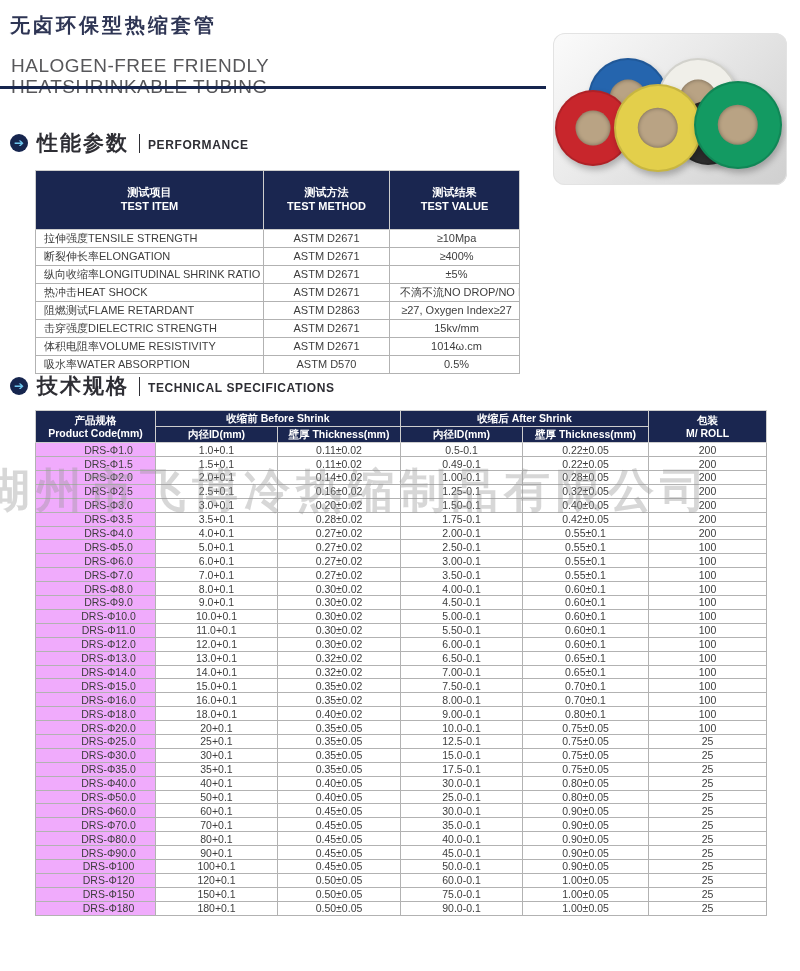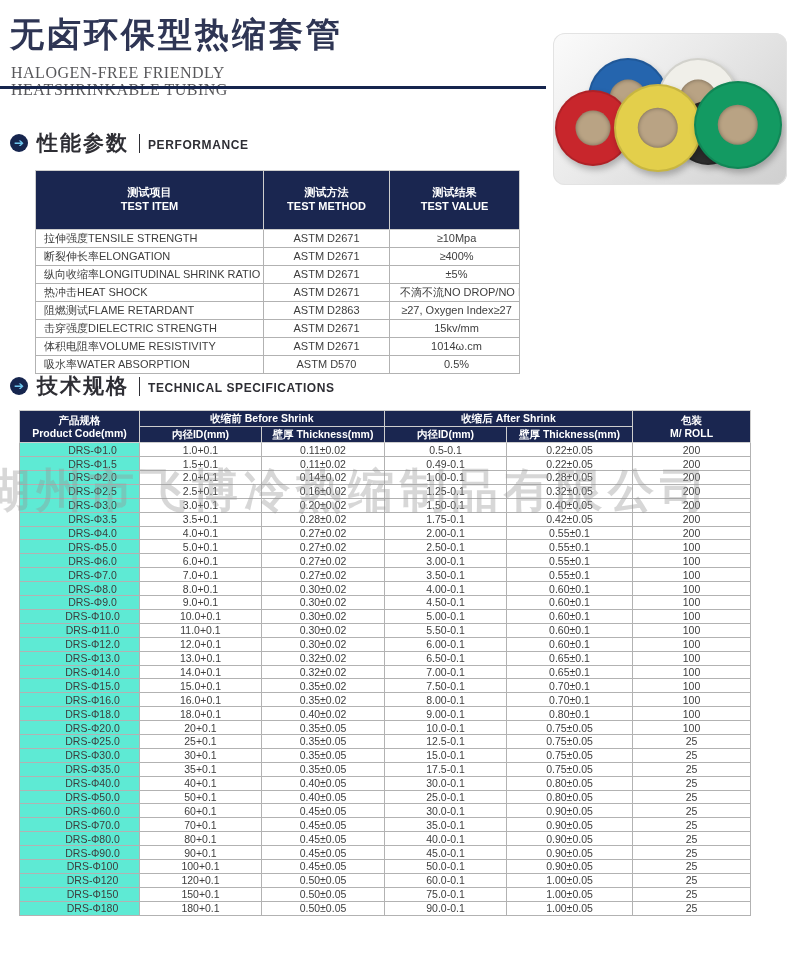--- a/index.html
+++ b/index.html
@@ -6,25 +6,25 @@
   html,body { margin:0; padding:0; }
   body {
     width:800px; height:971px; position:relative; overflow:hidden;
     background:#ffffff;
     font-family:"Liberation Sans", sans-serif;
   }
 
   
   .page-title {
     position:absolute; left:10px; top:12px; margin:0;
-    font-size:34px; font-weight:bold; letter-spacing:3px; color:#2e3554;
+    font-size:20px; font-weight:bold; letter-spacing:3px; color:#2e3554;
   }
   .page-subtitle {
-    position:absolute; left:11px; top:64px;
-    font-size:16px; line-height:1.08; letter-spacing:0.5px; color:#57575a;font-family:Liberation Serif, serif;
+    position:absolute; left:11px; top:56px;
+    font-size:19px; line-height:1.08; letter-spacing:0.5px; color:#57575a;
   }
   .title-rule {
     position:absolute; left:0; top:86px; width:546px; height:3px; background:#16254e;
   }
 
   
   .product-photo {
     position:absolute; left:553px; top:33px; width:234px; height:152px;
     border-radius:12px; overflow:hidden;
     background:linear-gradient(135deg,#fbfbfb 0%,#e9e9e9 45%,#cfcfcf 100%);
@@ -64,24 +64,24 @@
 
   
   .perf-table { left:35px; top:170px; width:484px; font-size:11px; }
   .perf-table th { font-size:11px; line-height:1.35; padding:15px 2px; }
   .perf-table td { height:16.8px; padding:1px 6px; }
   .perf-table td:first-child  { text-align:left; padding-left:8px; }
   .perf-table td:nth-child(2) { text-align:center; }
   .perf-table td:nth-child(3) { text-align:center; padding-left:10px; }
 
   
-  .spec-table { left:19px; top:410px; width:731px; font-size:10.5px; }
+  .spec-table { left:35px; top:410px; width:731px; font-size:10.5px; }
   .spec-table th { font-size:10.5px; line-height:1.25; padding:1px 2px; }
   .spec-table td { height:13.9px; padding:0 2px; text-align:center; }
-  .spec-table td:first-child { background:#5eead4;padding-left:28px; }
+  .spec-table td:first-child { background:#f0abfc;padding-left:28px; }
   .th-2line div { line-height:1.25; }
 
   
   .watermark {
     position:absolute; left:-16px; top:460px; z-index:5;
     font-size:46px; font-weight:bold; letter-spacing:6px; white-space:nowrap;
     color:rgba(150,150,150,0.38); pointer-events:none;
   }
 </style>
 </head>

